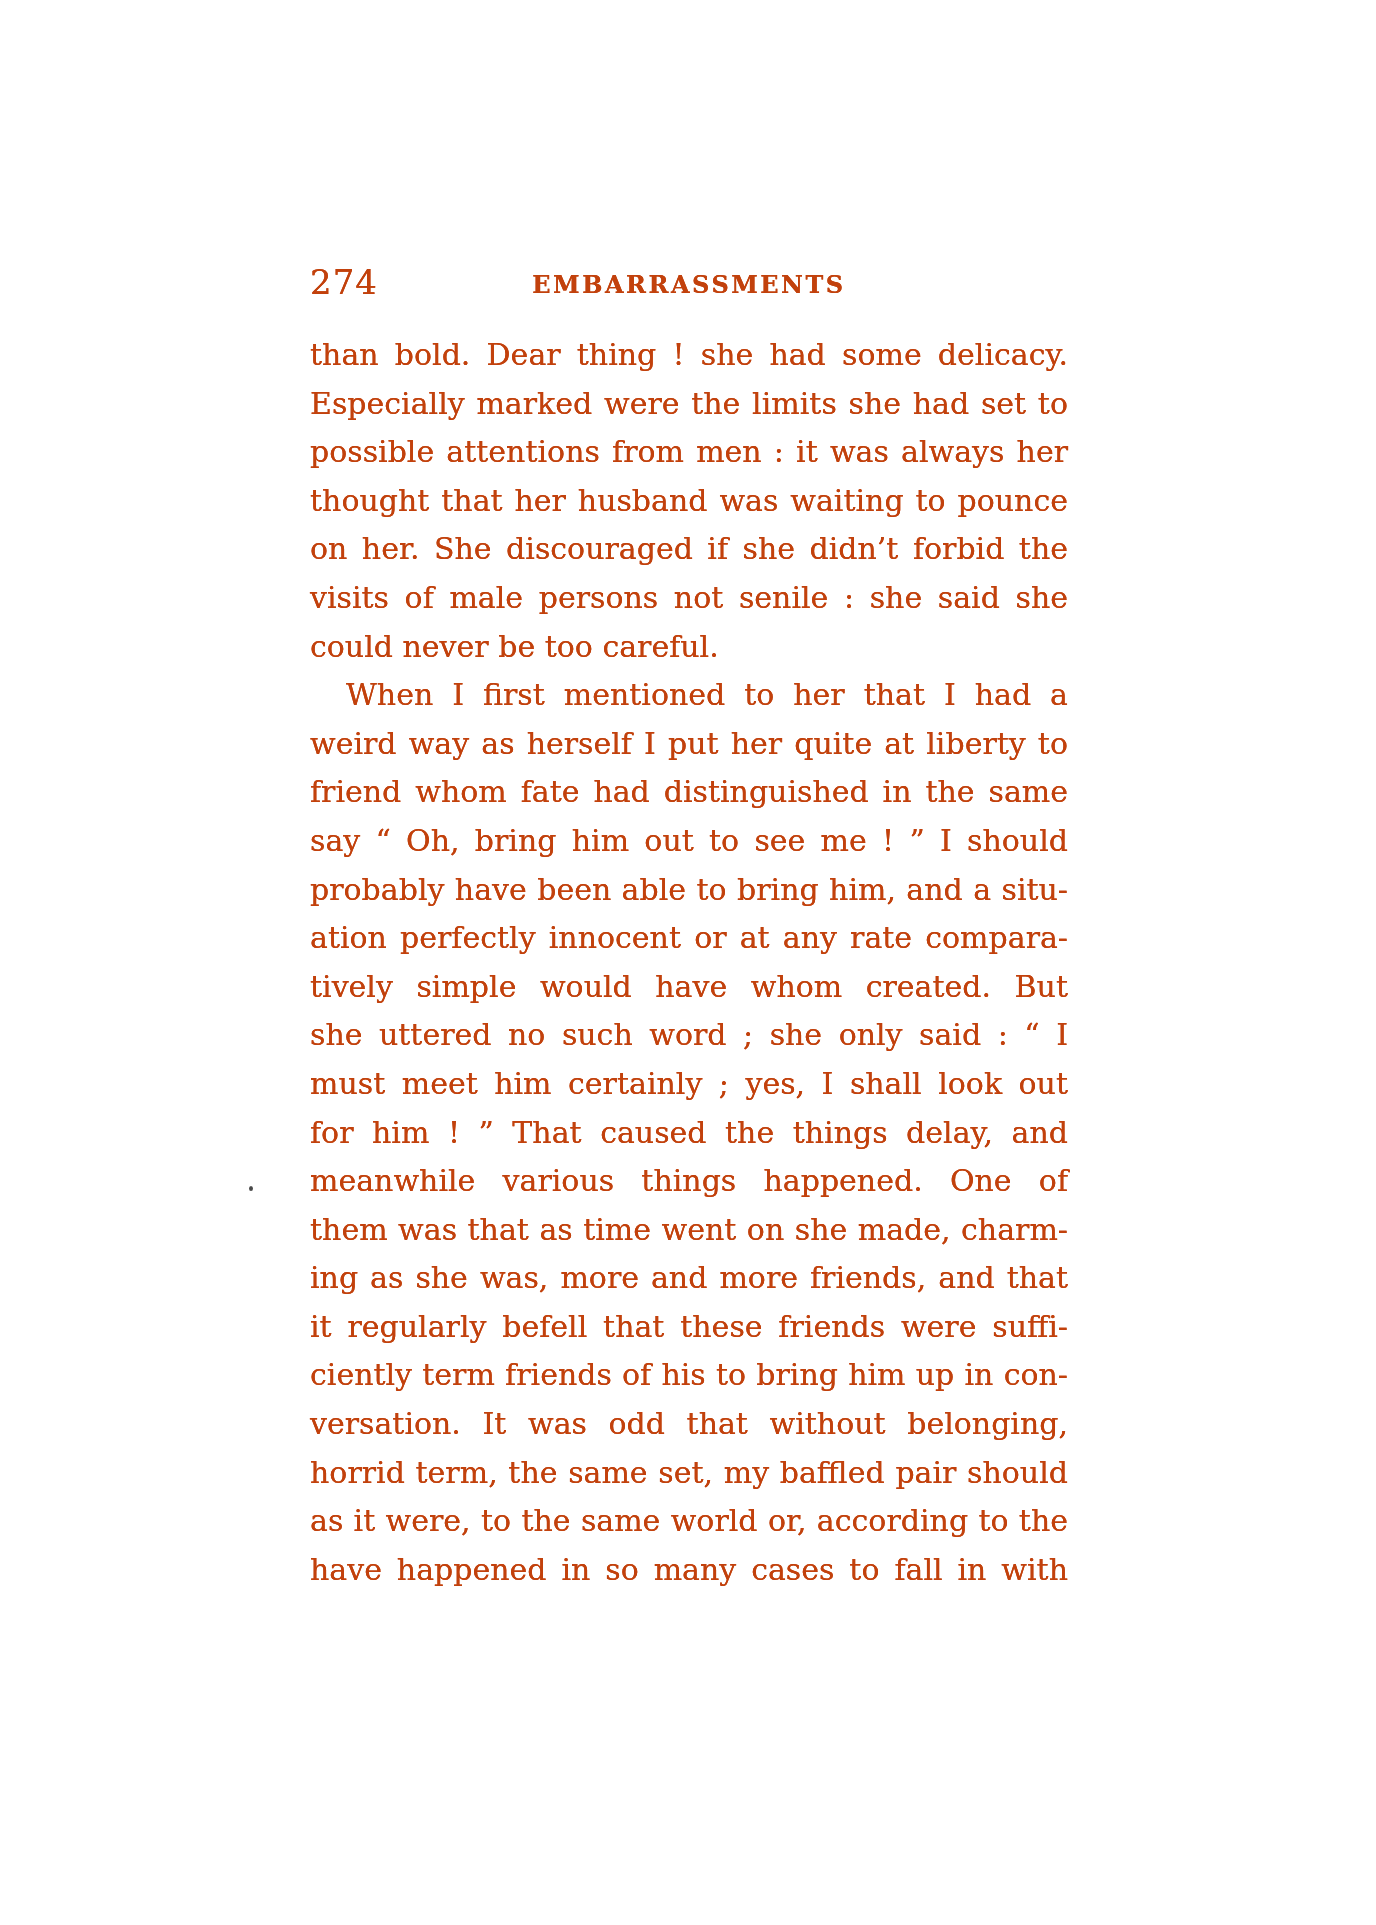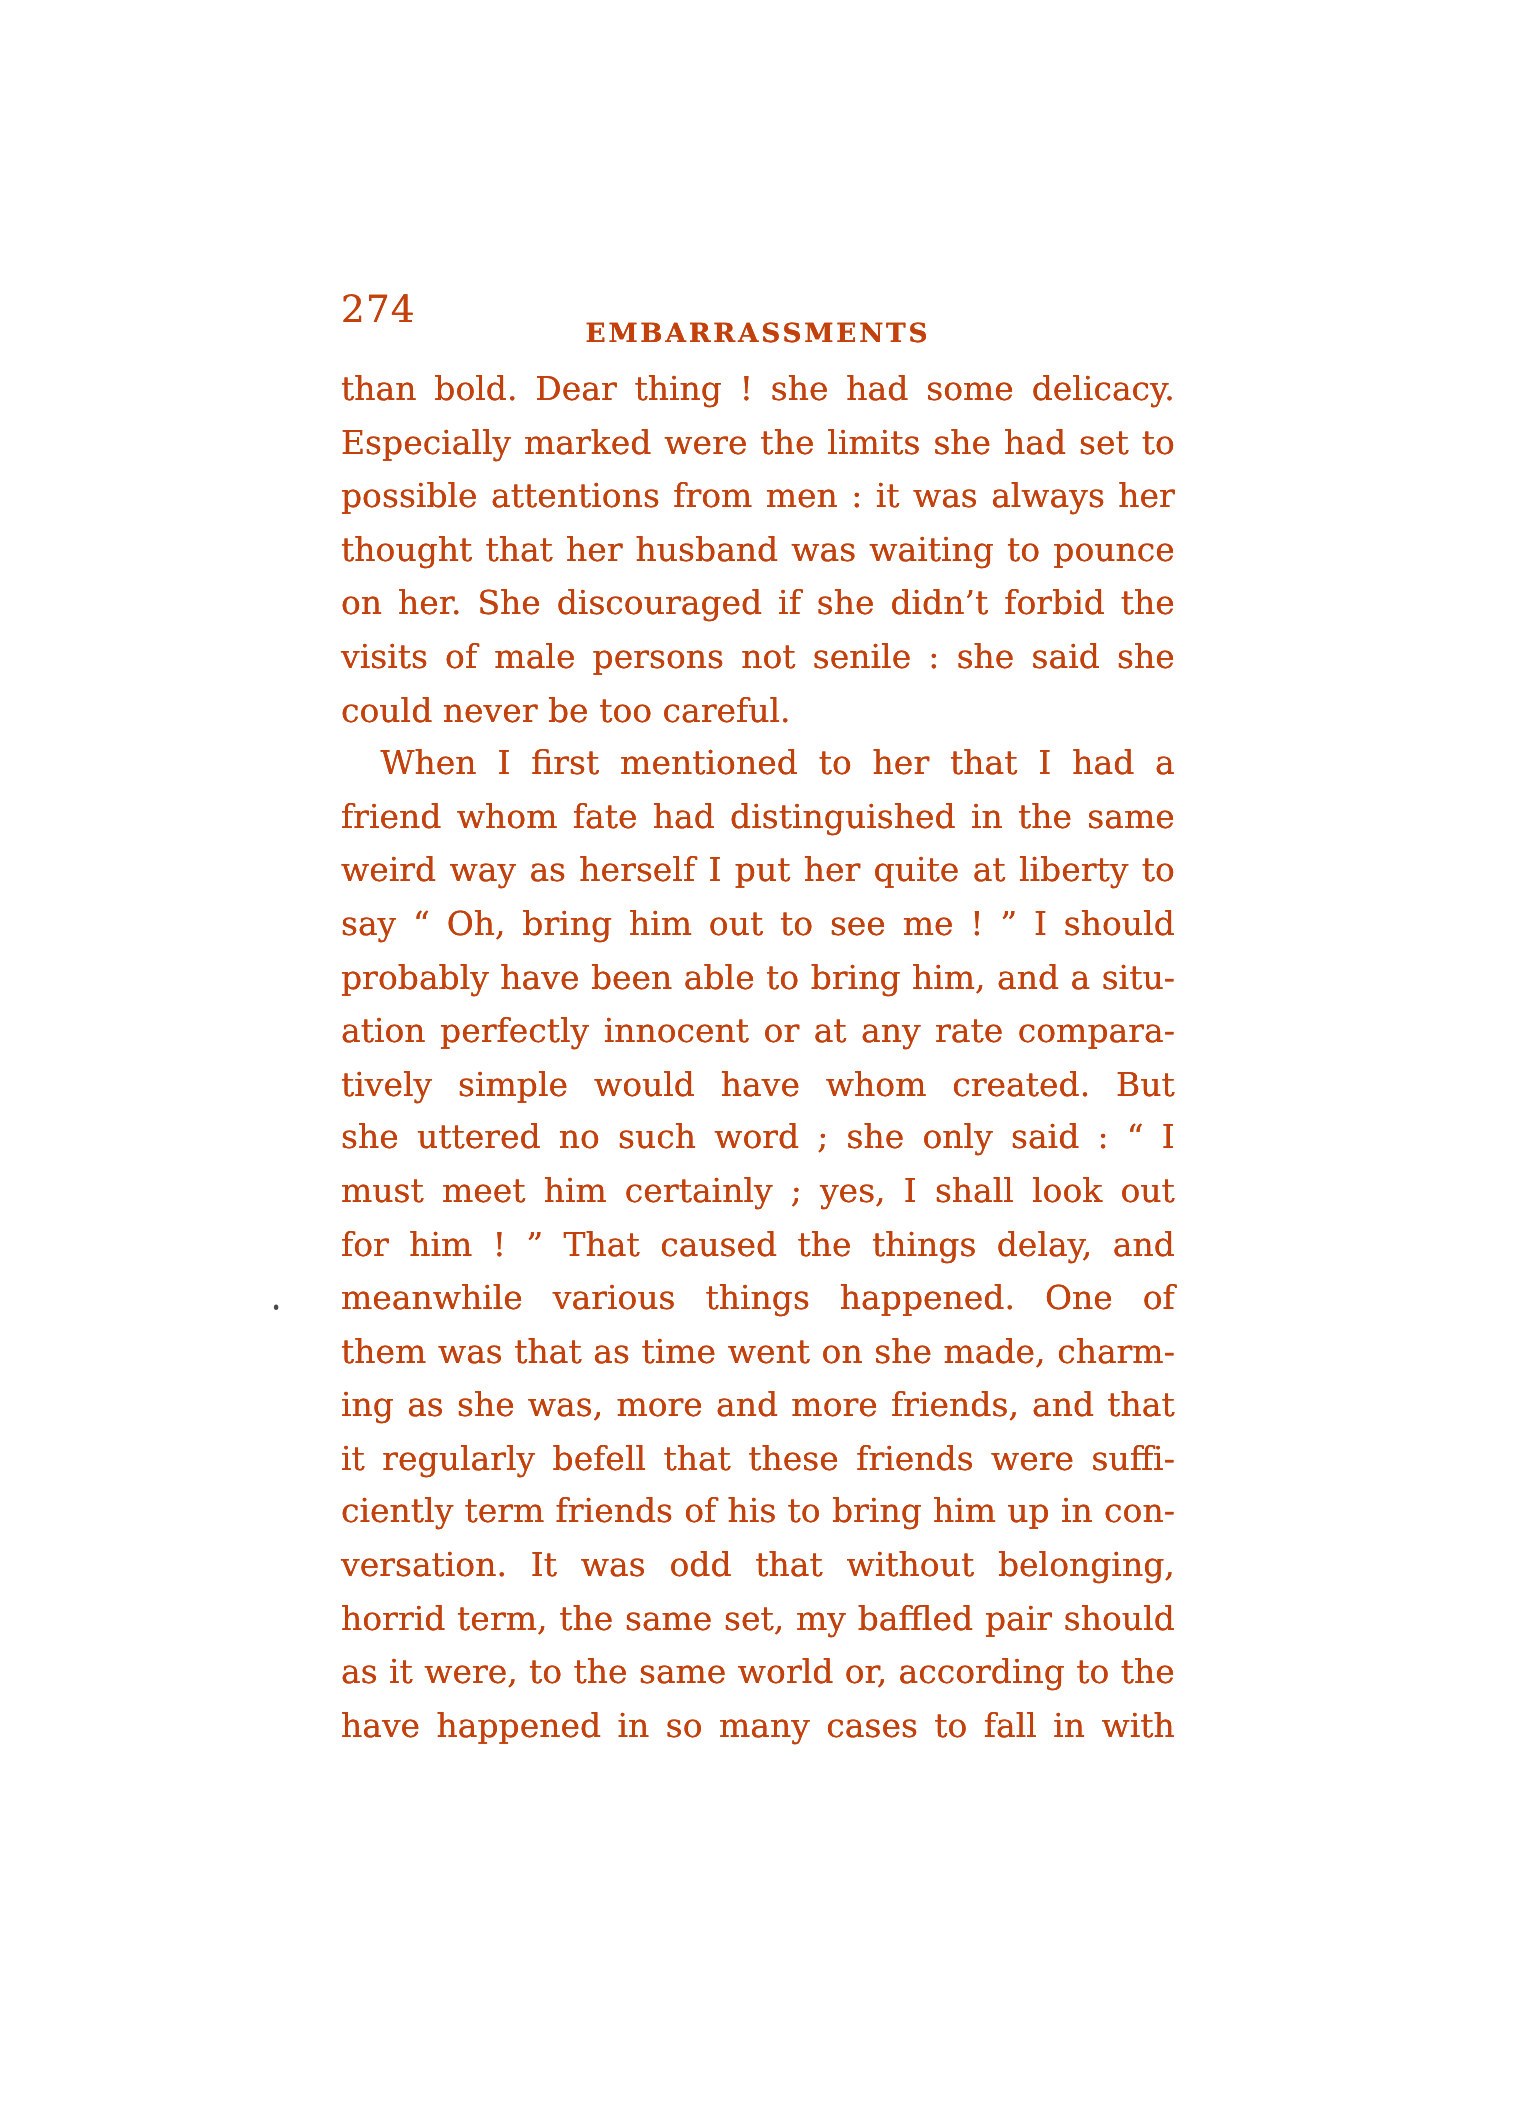--- a/index.html
+++ b/index.html
@@ -33,21 +33,21 @@
     top: 0;
     font-size: 34px;
     line-height: 40px;
     letter-spacing: 1px;
     text-shadow: 0 0 0.6px currentColor;
   }
   .running-header {
     position: absolute;
     left: 0;
     right: 0;
-    top: 21px;
+    top: 3px;
     text-align: center;
     font-size: 24px;
     line-height: 40px;
     font-weight: 700;
     letter-spacing: 2.5px;
     text-shadow: 0 0 0.4px currentColor;
   }
   .text-block {
     position: absolute;
     left: 310px;
@@ -89,22 +89,22 @@
   </div>
   <div class="text-block">
       <div class="line">than bold. Dear thing ! she had some delicacy.</div>
       <div class="line">Especially marked were the limits she had set to</div>
       <div class="line">possible attentions from men : it was always her</div>
       <div class="line">thought that her husband was waiting to pounce</div>
       <div class="line">on her. She discouraged if she didn’t forbid the</div>
       <div class="line">visits of male persons not senile : she said she</div>
       <div class="line no-fill">could never be too careful.</div>
       <div class="line indent">When I first mentioned to her that I had a</div>
+      <div class="line">weird way as herself I put her quite at liberty to</div>
       <div class="line">friend whom fate had distinguished in the same</div>
-      <div class="line">weird way as herself I put her quite at liberty to</div>
       <div class="line">say “ Oh, bring him out to see me ! ” I should</div>
       <div class="line">probably have been able to bring him, and a situ-</div>
       <div class="line">ation perfectly innocent or at any rate compara-</div>
       <div class="line">tively simple would have whom created. But</div>
       <div class="line">she uttered no such word ; she only said : “ I</div>
       <div class="line">must meet him certainly ; yes, I shall look out</div>
       <div class="line">for him ! ” That caused the things delay, and</div>
       <div class="line">meanwhile various things happened. One of</div>
       <div class="line">them was that as time went on she made, charm-</div>
       <div class="line">ing as she was, more and more friends, and that</div>

